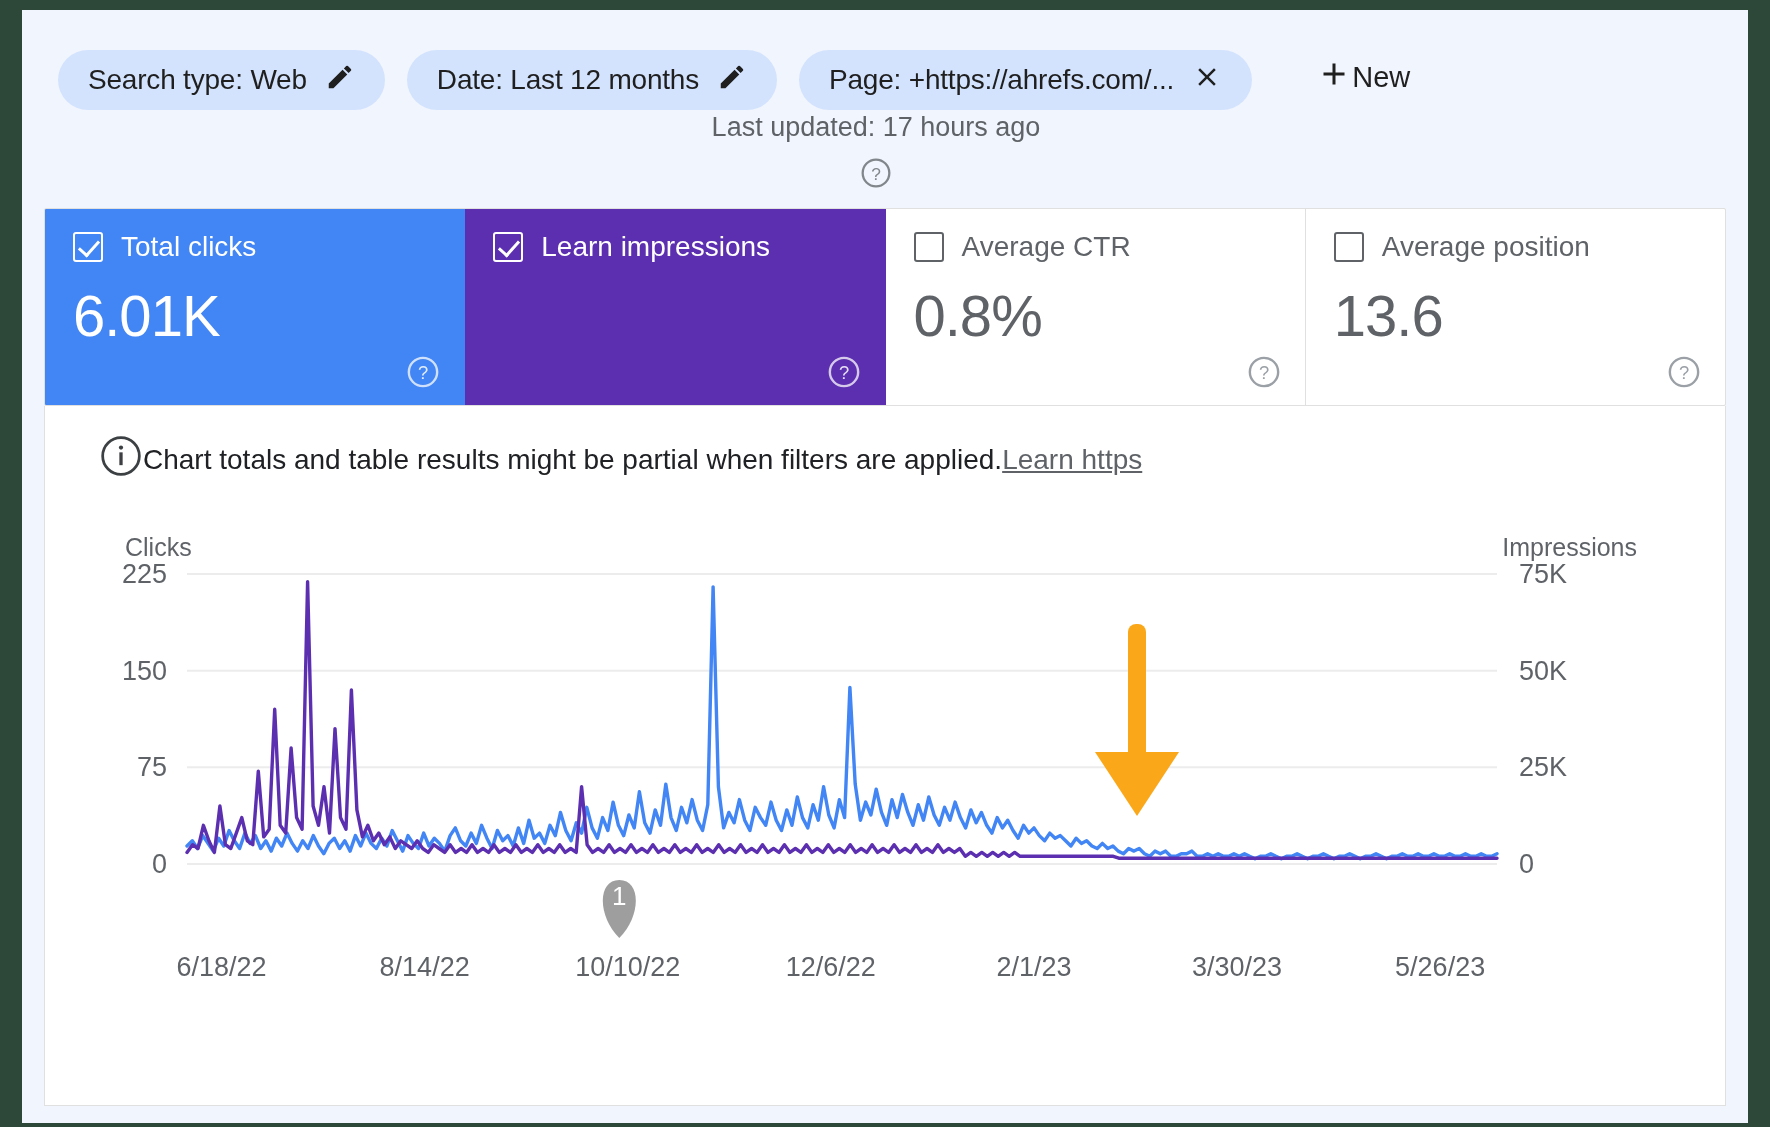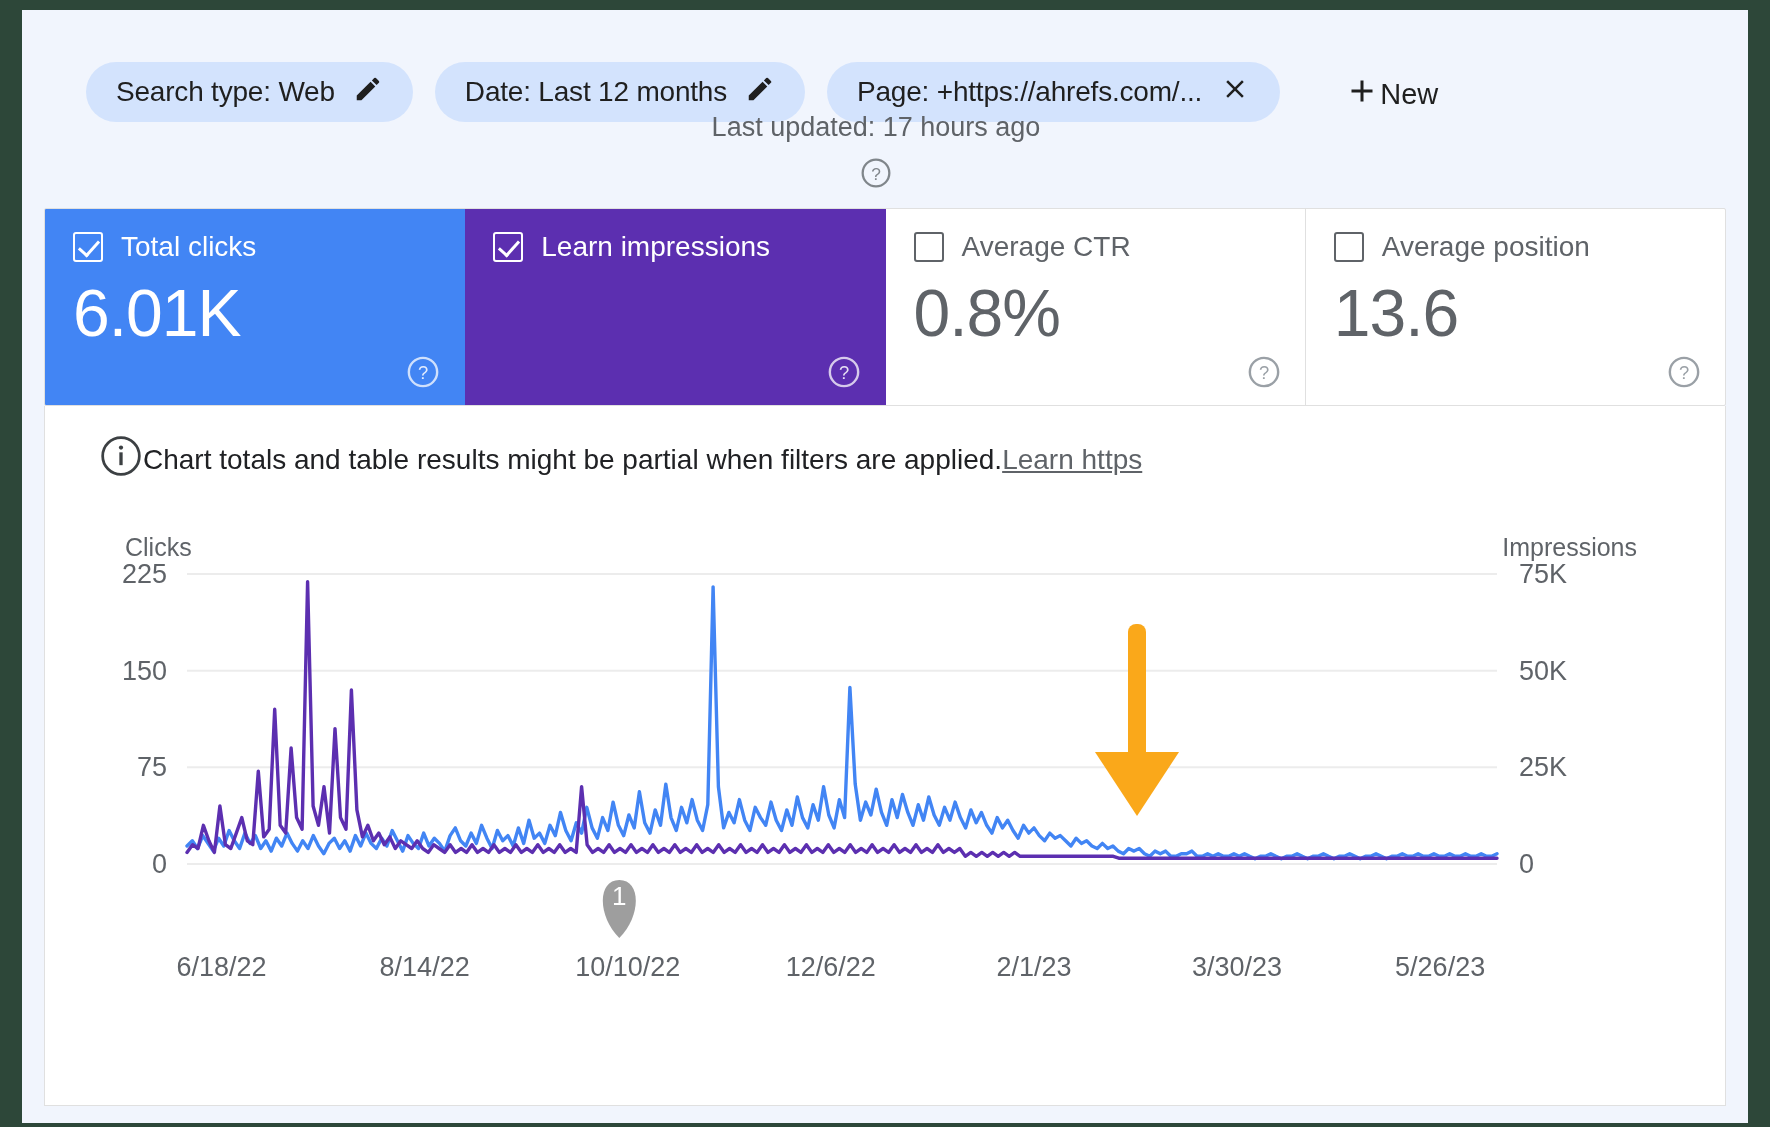--- a/index.html
+++ b/index.html
@@ -13,23 +13,23 @@
     position: absolute;
     left: 22px; top: 10px;
     width: 1726px; height: 1113px;
     background: #f1f5fd;
     overflow: hidden;
   }
 
   
   .filter-bar {
     display: flex;
-    align-items: flex-end;
+    align-items: flex-start;
     gap: 22px;
-    padding: 40px 0 0 64px;
+    padding: 40px 0 0 36px;
     height: 112px;
   }
   .chip {
     display: flex;
     align-items: center;
     gap: 18px;
     background: #d3e3fd;
     border-radius: 30px;
     height: 60px;
     padding: 0 30px;
@@ -101,22 +101,22 @@
     position: absolute;
     left: 8px; top: 2px;
     width: 9px; height: 17px;
     border: solid #fff;
     border-width: 0 3.4px 3.4px 0;
     transform: rotate(42deg);
   }
   .card-title { font-size: 28px; color: #5f6368; }
   .card.clicks .card-title, .card.impressions .card-title { color: #fff; }
   .card-value {
-    margin-top: 14px;
-    font-size: 66px;
+    margin-top: 21px;
+    font-size: 58px;
     font-weight: 400;
     color: #5f6368;
     line-height: 1.1;
     letter-spacing: -1px;
   }
   .card.clicks .card-value, .card.impressions .card-value { color: #fff; }
   .card-help {
     position: absolute;
     right: 24px; bottom: 12px;
   }

